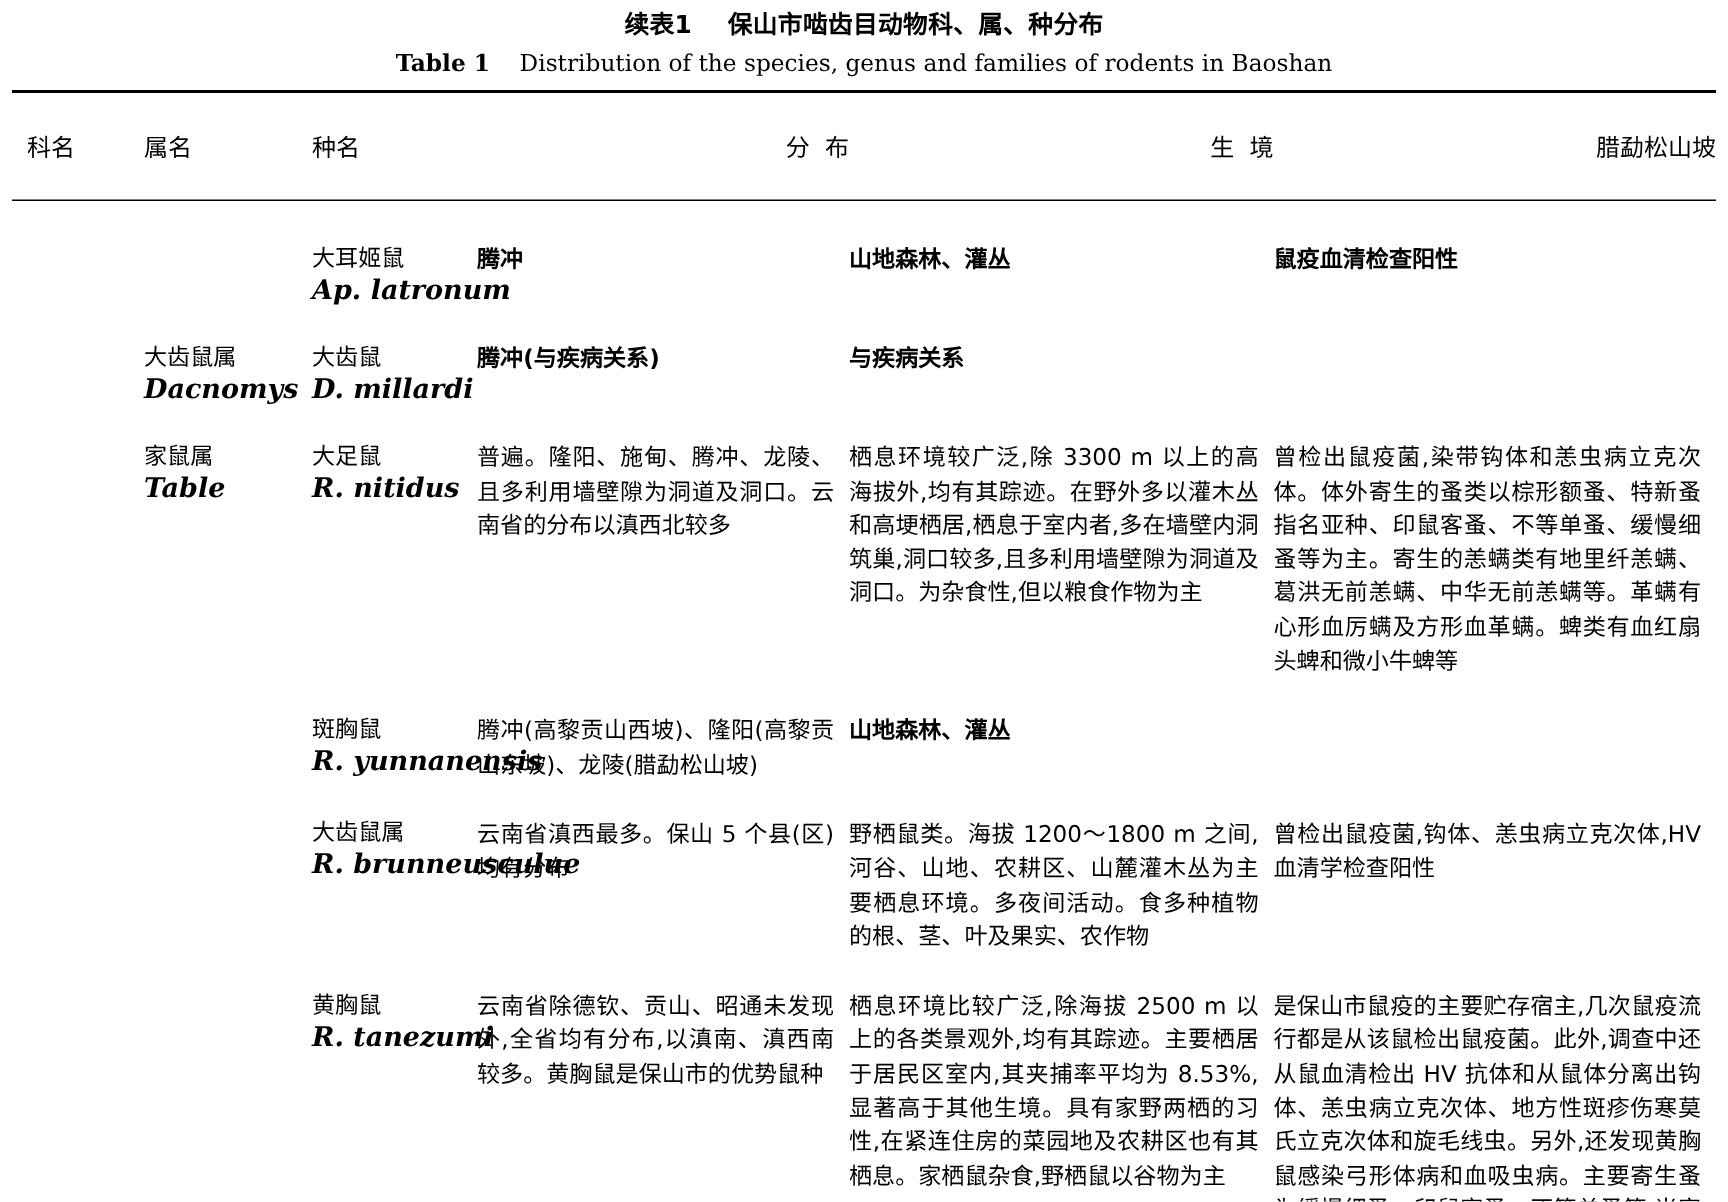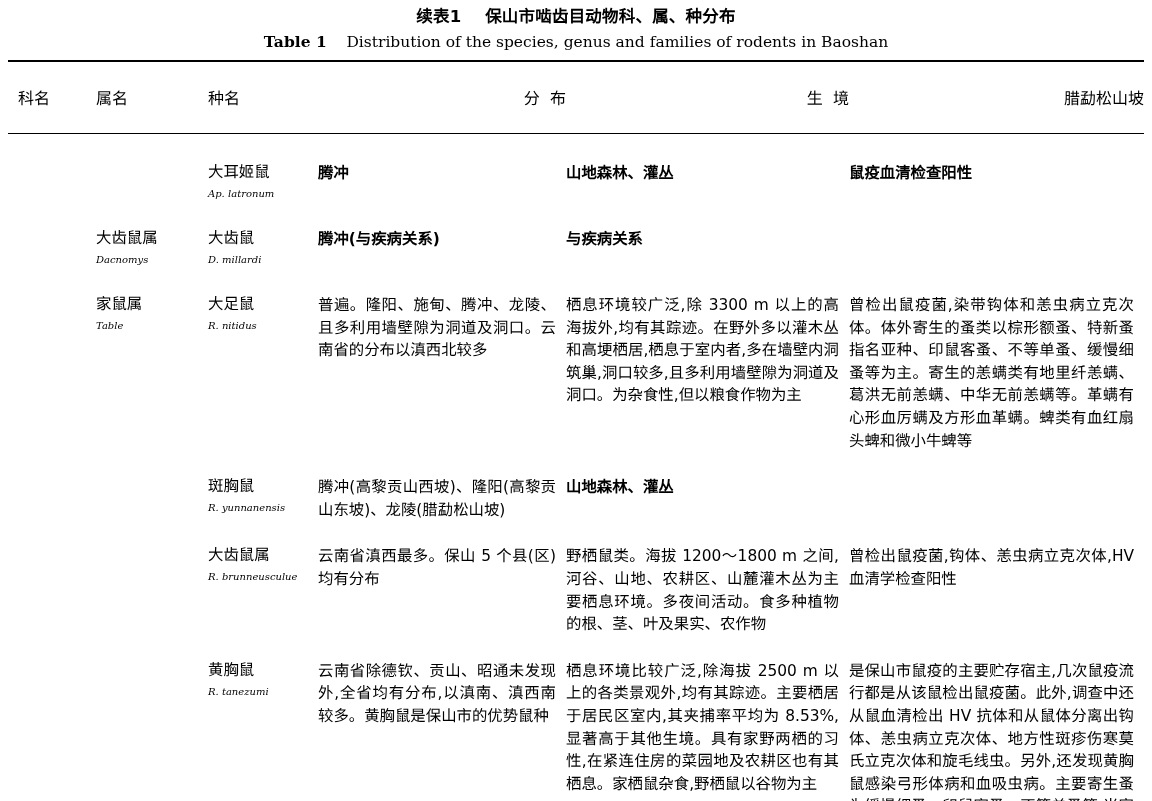--- a/index.html
+++ b/index.html
@@ -95,22 +95,22 @@
     word-break: break-all;
   }
   tbody tr.data-row > td {
     padding-top: 12px;
   }
   tbody td.pad-l { padding-left: 10px; }
 
   .sci {
     font-family: "DejaVu Serif", "Liberation Serif", serif;
     font-style: italic;
-    font-weight: normal;
-    font-size: 10px;
+    font-weight: bold;
+    font-size: 18px;
     display: block;
     line-height: 21px;
     white-space: nowrap;
   }
   .cn-name {
     display: block;
     line-height: 21px;
     white-space: nowrap;
   }
   .nowrap-cell {

